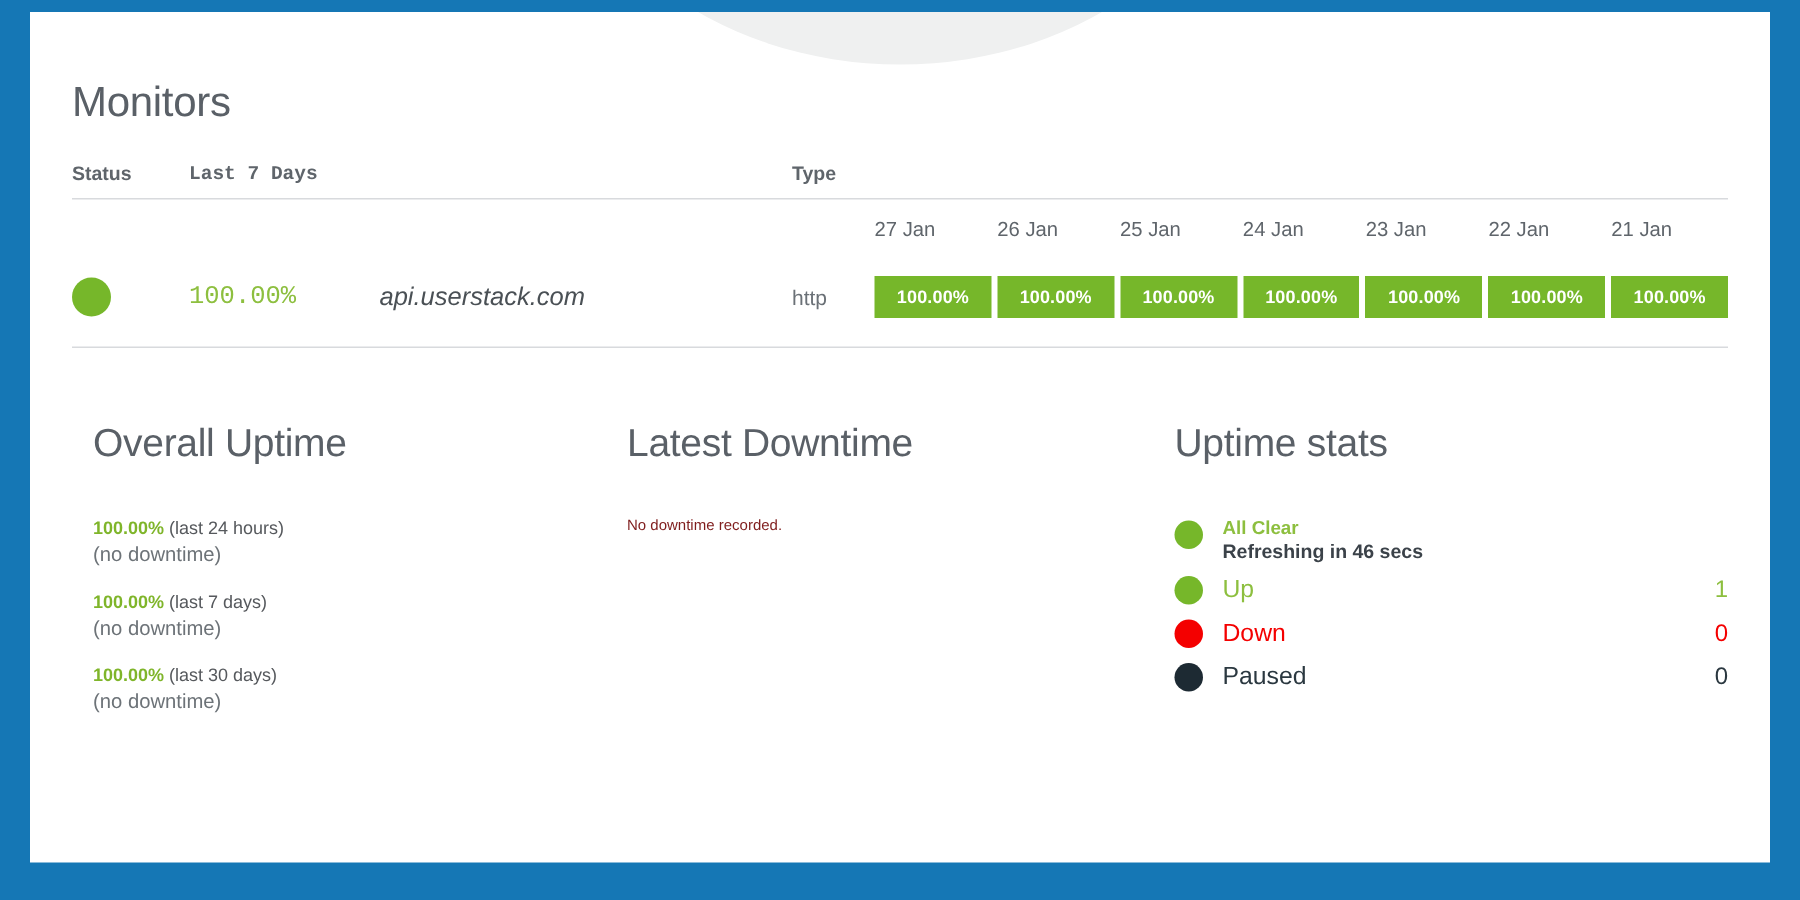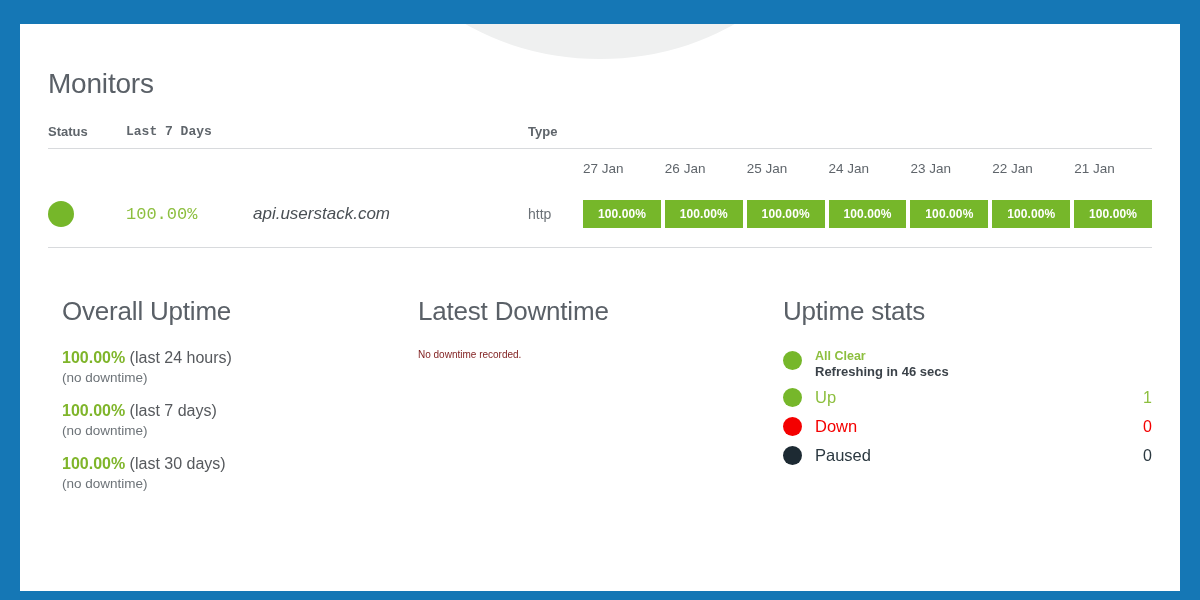--- a/index.html
+++ b/index.html
@@ -14,21 +14,21 @@
     font-family: "Liberation Sans", sans-serif;
     background: #1577b5;
     color: #4a4f54;
     -webkit-font-smoothing: antialiased;
   }
 
   
   .frame {
     position: absolute;
     left: 20px;
-    top: 24px;
+    top: 8px;
     width: 1160px;
     height: 567px;
     background: #ffffff;
     overflow: hidden;
   }
 
   
   .top-arc {
     position: absolute;
     left: 50%;
@@ -151,25 +151,25 @@
   }
   .panel-uptime   { width: 370px; flex: none; padding-left: 14px; }
   .panel-downtime { width: 365px; flex: none; }
   .panel-quick    { flex: 1 1 auto; }
 
   .panel-title {
     font-size: 26px;
     font-weight: 400;
     color: #5a6067;
     letter-spacing: -0.2px;
-    margin-bottom: 22px;
+    margin-bottom: 34px;
   }
 
   .uptime-line {
-    font-size: 16px;
+    font-size: 12px;
     color: #56595d;
     margin-bottom: 3px;
   }
   .uptime-line b {
     color: #7fb52a;
     font-weight: bold;
   }
   .uptime-sub {
     font-size: 13.5px;
     color: #6d7378;

